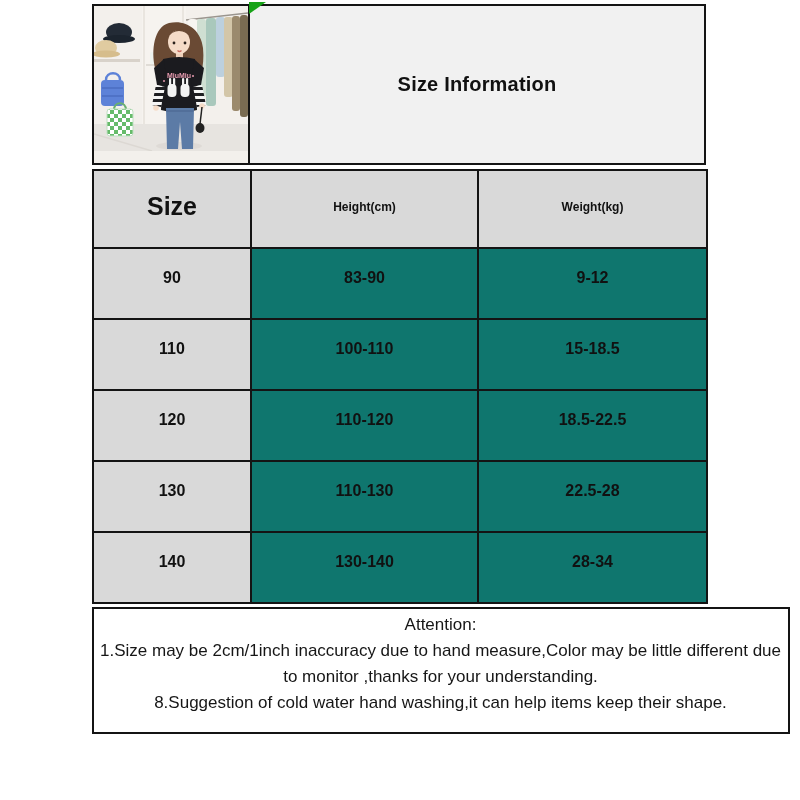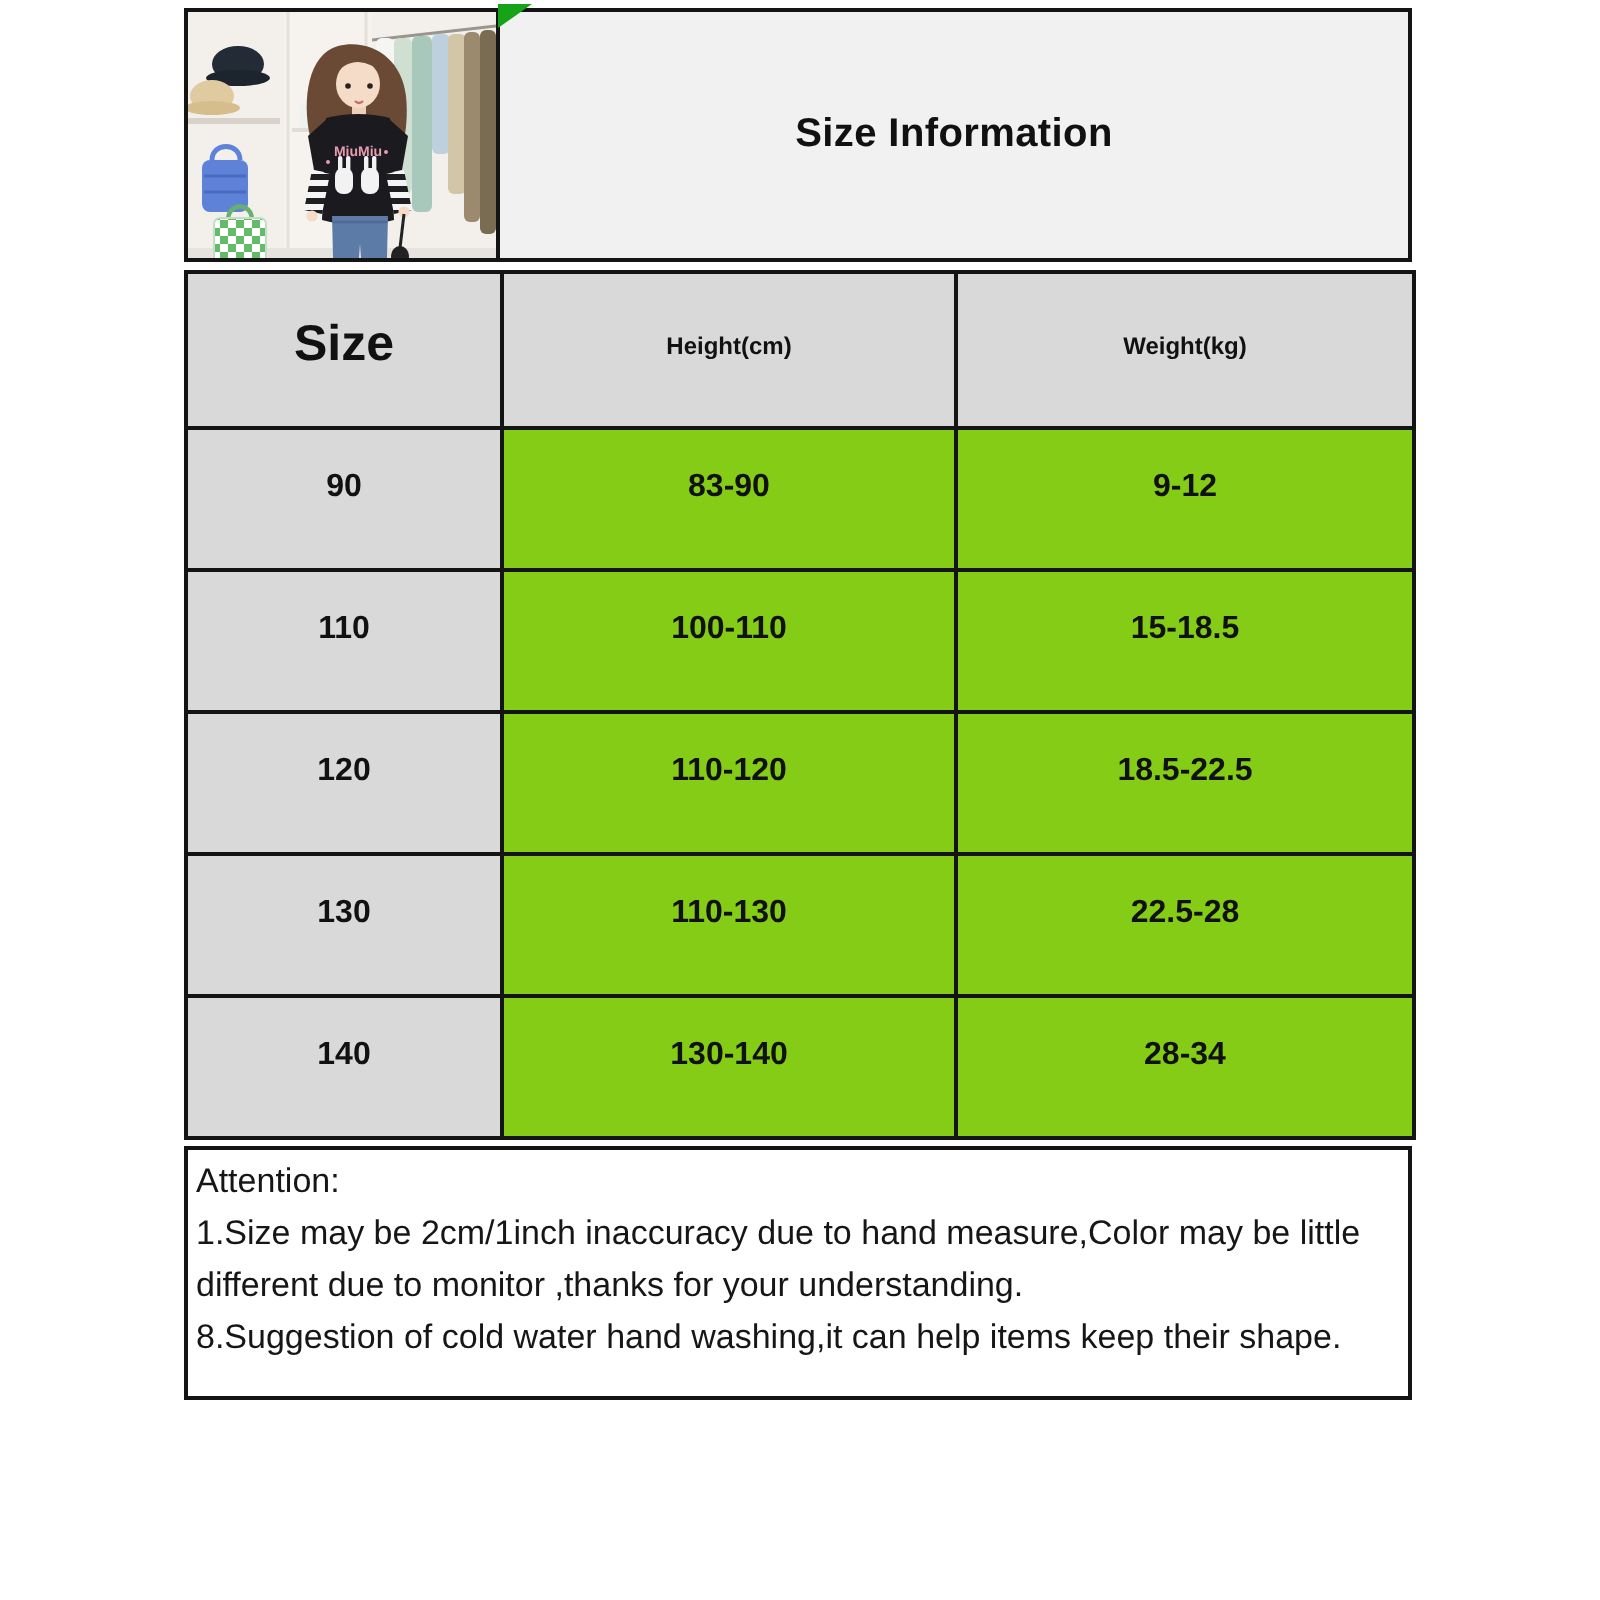--- a/index.html
+++ b/index.html
@@ -1,40 +1,40 @@
 <!DOCTYPE html>
 <html><head>
 <meta charset="utf-8">
 <style>
   html,body{margin:0;padding:0;background:#ffffff;width:800px;height:800px;
     font-family:"Liberation Sans", sans-serif;color:#111;}
   .sheet{width:614px;margin:4px 0 0 92px;}
   
-  .top-row{display:flex;height:127px;}
+  .top-row{display:flex;height:161px;}
   .photo-cell{width:158px;box-sizing:border-box;border:2px solid #141414;background:#f3f0ec;overflow:hidden;}
   .photo-cell svg{display:block;}
   .title-cell{flex:1;box-sizing:border-box;border:2px solid #141414;border-left:none;
     background:#f1f1f1;display:flex;align-items:center;justify-content:center;position:relative;}
   .title-text{font-size:20px;font-weight:bold;letter-spacing:.2px;}
   .corner-marker{position:absolute;top:-4px;left:-1px;}
   
   .gap3{height:4px;}
   table.size-table{width:614px;border-collapse:collapse;table-layout:fixed;}
   table.size-table th,table.size-table td{border:2px solid #141414;text-align:center;
     vertical-align:middle;box-sizing:border-box;}
   col.c1{width:158px;} col.c2{width:227px;} col.c3{width:229px;}
   tr.head-row{height:78px;}
   tr.data-row{height:71px;}
   th.size-head{background:#d9d9d9;font-size:25px;font-weight:bold;padding-bottom:6px;}
   th.col-head{background:#d9d9d9;font-size:12px;font-weight:bold;padding-bottom:6px;}
   td.size-col{background:#d9d9d9;font-size:16px;font-weight:bold;padding-bottom:12px;}
-  td.val-col{background:#84cc16;font-size:16px;font-weight:bold;padding-bottom:12px;}
+  td.val-col{background:#0f766e;font-size:16px;font-weight:bold;padding-bottom:12px;}
   
-  .attention-box{margin-top:3px;width:614px;box-sizing:border-box;border:2px solid #141414;
-    background:#ffffff;min-height:127px;padding:3px 5px 8px 4px;}
+  .attention-box{margin-top:3px;width:698px;box-sizing:border-box;border:2px solid #141414;
+    background:#ffffff;min-height:127px;padding:3px 5px 8px 4px;text-align:center;}
   .attention-box p{margin:0;font-size:17px;line-height:26px;font-weight:400;color:#161616;}
 </style>
 </head>
 <body>
 
 <div class="sheet">
 
   <div class="top-row">
     <div class="photo-cell">
       <svg width="154" height="145" viewBox="0 0 154 145" role="img">

